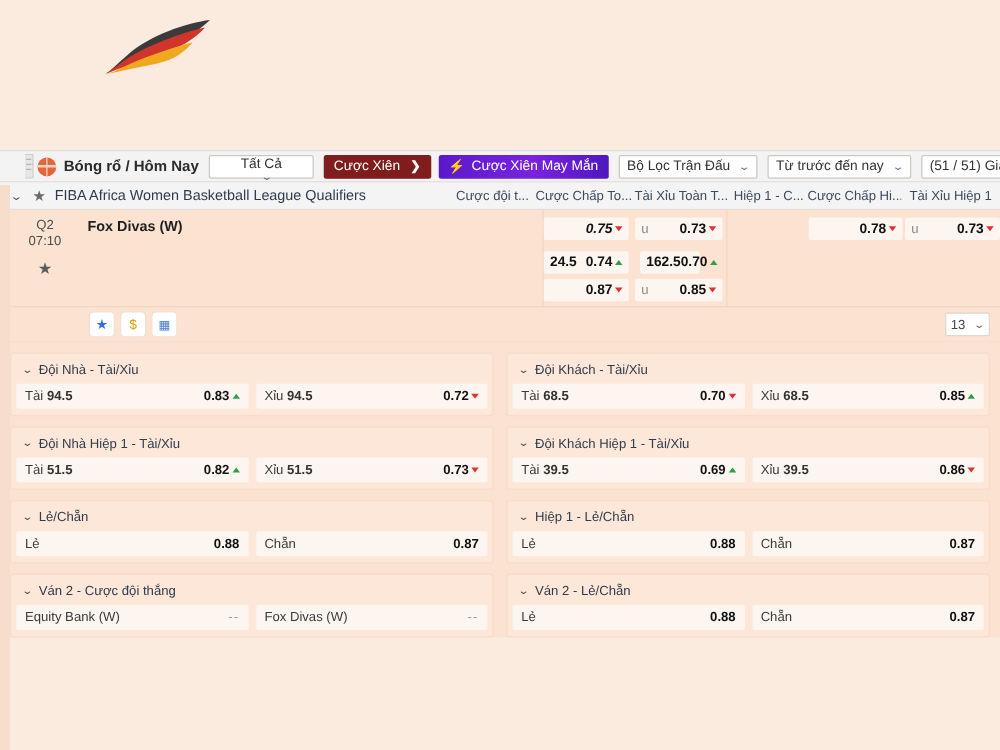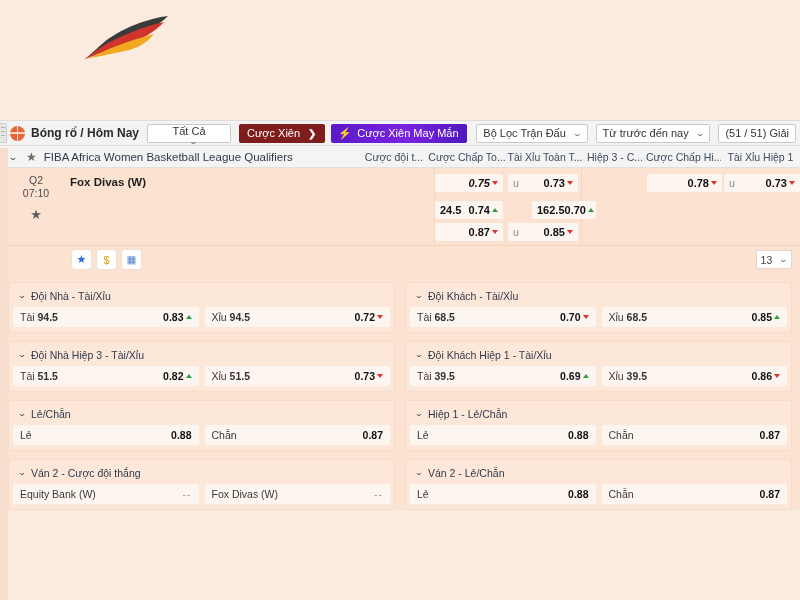--- a/index.html
+++ b/index.html
@@ -22,21 +22,21 @@
     color: #f19226; line-height: 1;
   }
 
   
   .toolbar {
     position: relative;
     height: 26px; background: #f3f3f3;
     border-top: 1px solid #dfdcd9;
     border-bottom: 1px solid #dfdcd9;
     display: flex; align-items: center;
-    padding-left: 0;
+    padding-left: 20px;
   }
   .edge-tab {
     width: 7px; height: 20px; background: #e8e6e4;
     border: 1px solid #cfcbc8; border-left: none;
     border-radius: 0 2px 2px 0; margin-right: 3px;
     flex: 0 0 auto;
   }
   .edge-tab i { display:block; height:1px; background:#b5b0ac; margin:3px 1px; }
   .ball-icon {
     width: 15px; height: 15px; border-radius: 50%;
@@ -247,21 +247,21 @@
 
   <div class="league-row">
     <span class="lg-chev">⌄</span>
     <span class="lg-star">★</span>
     <span class="lg-name">FIBA Africa Women Basketball League Qualifiers</span>
 
     <div class="col-heads">
       <div class="col-head" style="width:68px">Cược đội t...</div>
       <div class="col-head" style="width:78px">Cược Chấp To...</div>
       <div class="col-head" style="width:78px">Tài Xỉu Toàn T...</div>
-      <div class="col-head" style="width:62px">Hiệp 3 - C...</div>
+      <div class="col-head" style="width:62px">Hiệp 1 - C...</div>
       <div class="col-head" style="width:75px">Cược Chấp Hi...</div>
       <div class="col-head" style="width:79px">Tài Xỉu Hiệp 1</div>
     </div>
   </div>
 
   <div class="match-row">
     <div class="m-time">
       <div>Q2</div>
       <div>07:10</div>
       <div class="m-star">★</div>
@@ -292,21 +292,21 @@
         <span class="ou">u</span>
         <span class="val">0.73</span>
           <span class="arrow-dn"></span>
       </div>
 
       <div class="odds-cell" style="right:297px; top:33px; width:68px; height:18px;">
         <span class="hcap">24.5</span>
         <span class="val">0.74</span>
           <span class="arrow-up"></span>
       </div>
-      <div class="odds-cell" style="right:204px; top:33px; width:64px; height:18px;">
+      <div class="odds-cell" style="right:240px; top:33px; width:48px; height:18px;">
         <span class="hcap">162.5</span>
         <span class="val">0.70</span>
           <span class="arrow-up"></span>
       </div>
 
       <div class="odds-cell" style="right:297px; top:55px; width:68px; height:18px;">
         <span class="hcap"></span>
         <span class="val">0.87</span>
           <span class="arrow-dn"></span>
       </div>
@@ -362,21 +362,21 @@
         <div class="mk-opt">
           <span class="lbl">Xỉu</span>&nbsp;<b>68.5</b>
           <span class="val">0.85</span><span class="arrow-up"></span>
         </div>
       </div>
     </div>
 
     <div class="mk">
       <div class="mk-head">
         <span class="mk-chev">⌄</span>
-        <span>Đội Nhà Hiệp 3 - Tài/Xỉu</span>
+        <span>Đội Nhà Hiệp 1 - Tài/Xỉu</span>
       </div>
       <div class="mk-body">
         <div class="mk-opt">
           <span class="lbl">Tài</span>&nbsp;<b>51.5</b>
           <span class="val">0.82</span><span class="arrow-up"></span>
         </div>
         <div class="mk-opt">
           <span class="lbl">Xỉu</span>&nbsp;<b>51.5</b>
           <span class="val">0.73</span><span class="arrow-dn"></span>
         </div>

